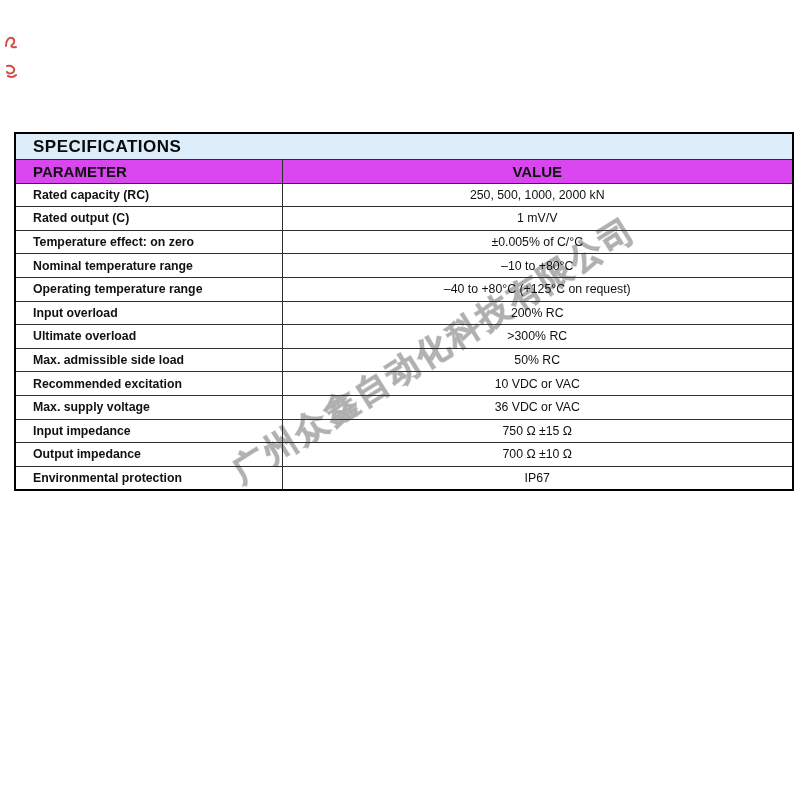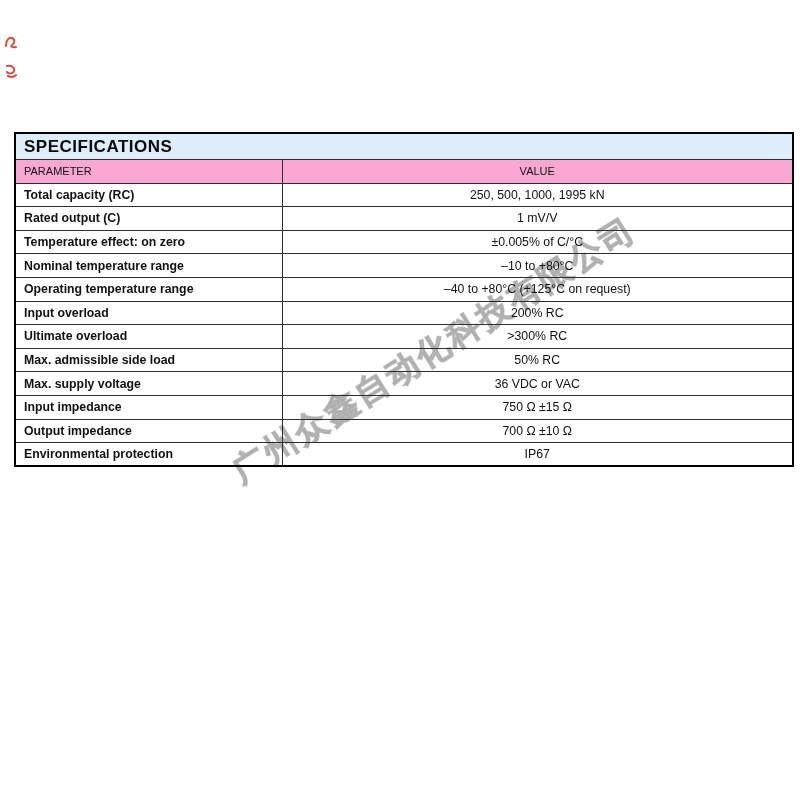--- a/index.html
+++ b/index.html
@@ -39,37 +39,37 @@
     left:14px;top:132px;
     width:778px;
     border-collapse:collapse;
     table-layout:fixed;
     z-index:3;
     background:transparent;
     border:2px solid #000000;
   }
   table.specs th, table.specs td{
     border:1.5px solid #2e2e2e;
-    padding:0 8px;
+    padding:0 17px;
     color:#111111;
     overflow:hidden;
     white-space:nowrap;
     margin-top:24px;
   }
   tr.title-row th{
     height:25px;
     background:#ddedf9;
     font-size:17px;
     font-weight:bold;
     text-align:left;
     letter-spacing:0.5px;
     color:#0a0a0a;
   }
   tr.colhead-row{height:23.6px;}
-  tr.colhead-row th{font-size:11px;font-weight:normal;background:#f9a8d4;}
+  tr.colhead-row th{font-size:15px;font-weight:bold;background:#d946ef;}
   tr.colhead-row th.col-param{text-align:left;}
   tr.colhead-row th.col-value{text-align:center;}
   tr.data-row{height:23.6px;}
   tr.data-row td{font-size:12.3px;background:transparent;}
   tr.data-row td.param{font-weight:bold;text-align:left;}
   tr.data-row td.value{font-weight:normal;text-align:center;}
 </style>
 </head>
 <body>
 
@@ -93,22 +93,22 @@
       <tr class="title-row">
         <th colspan="2">SPECIFICATIONS</th>
       </tr>
       <tr class="colhead-row">
         <th class="col-param">PARAMETER</th>
         <th class="col-value">VALUE</th>
       </tr>
     </thead>
     <tbody id="rows-body">
         <tr class="data-row">
-          <td class="param">Total capacity (RC)</td>
-          <td class="value">250, 500, 1000, 1995 kN</td>
+          <td class="param">Rated capacity (RC)</td>
+          <td class="value">250, 500, 1000, 2000 kN</td>
         </tr>
         <tr class="data-row">
           <td class="param">Rated output (C)</td>
           <td class="value">1 mV/V</td>
         </tr>
         <tr class="data-row">
           <td class="param">Temperature effect: on zero</td>
           <td class="value">±0.005% of C/°C</td>
         </tr>
         <tr class="data-row">
@@ -125,20 +125,24 @@
         </tr>
         <tr class="data-row">
           <td class="param">Ultimate overload</td>
           <td class="value">&gt;300% RC</td>
         </tr>
         <tr class="data-row">
           <td class="param">Max. admissible side load</td>
           <td class="value">50% RC</td>
         </tr>
         <tr class="data-row">
+          <td class="param">Recommended excitation</td>
+          <td class="value">10 VDC or VAC</td>
+        </tr>
+        <tr class="data-row">
           <td class="param">Max. supply voltage</td>
           <td class="value">36 VDC or VAC</td>
         </tr>
         <tr class="data-row">
           <td class="param">Input impedance</td>
           <td class="value">750 Ω ±15 Ω</td>
         </tr>
         <tr class="data-row">
           <td class="param">Output impedance</td>
           <td class="value">700 Ω ±10 Ω</td>

